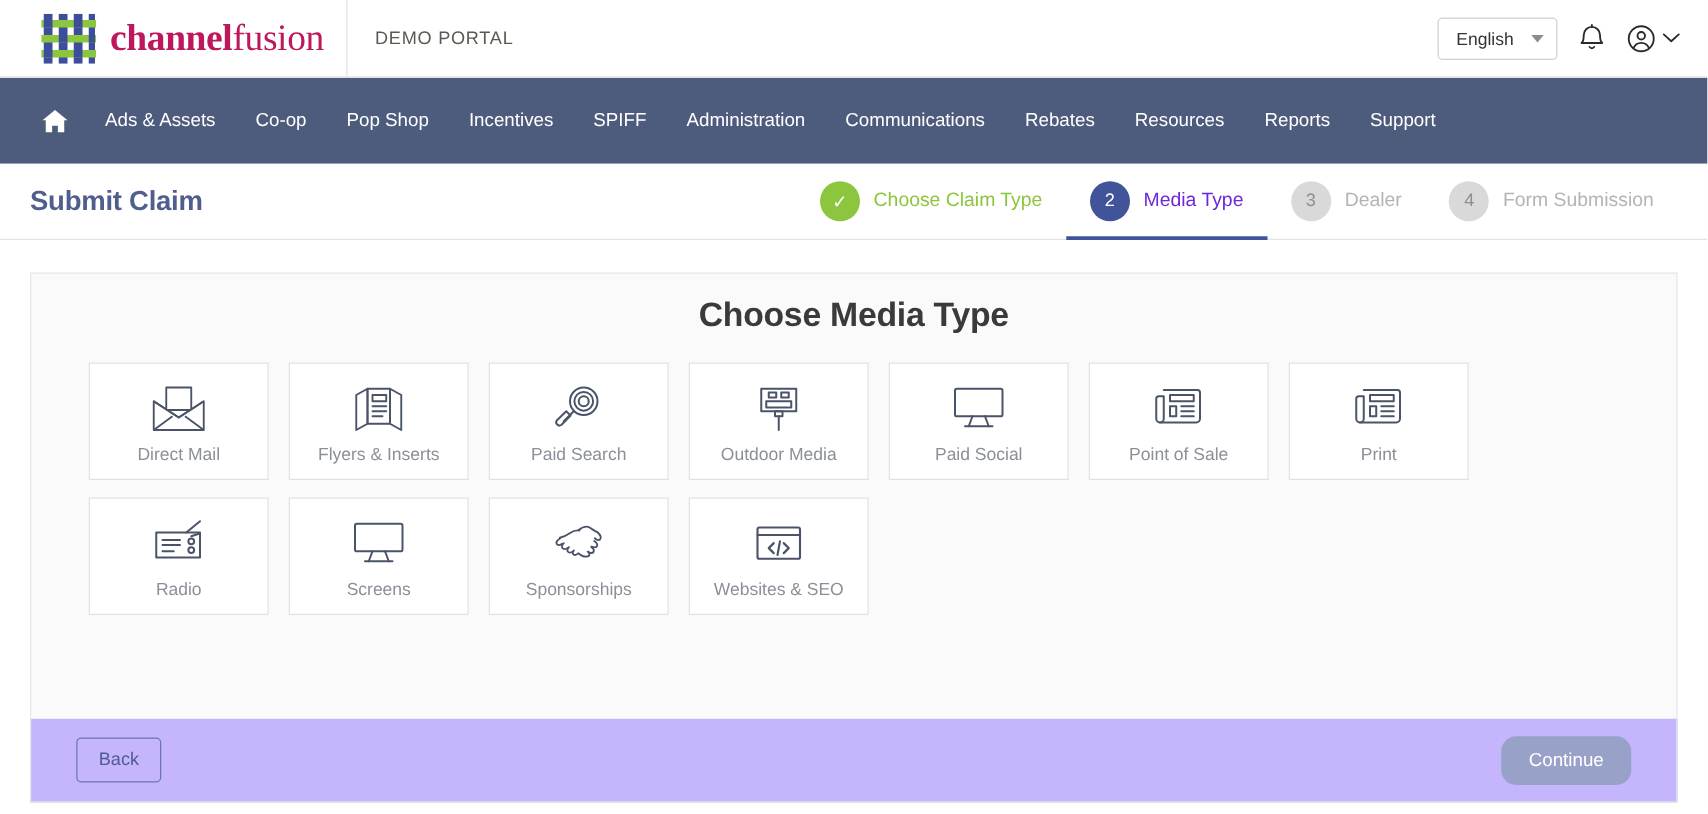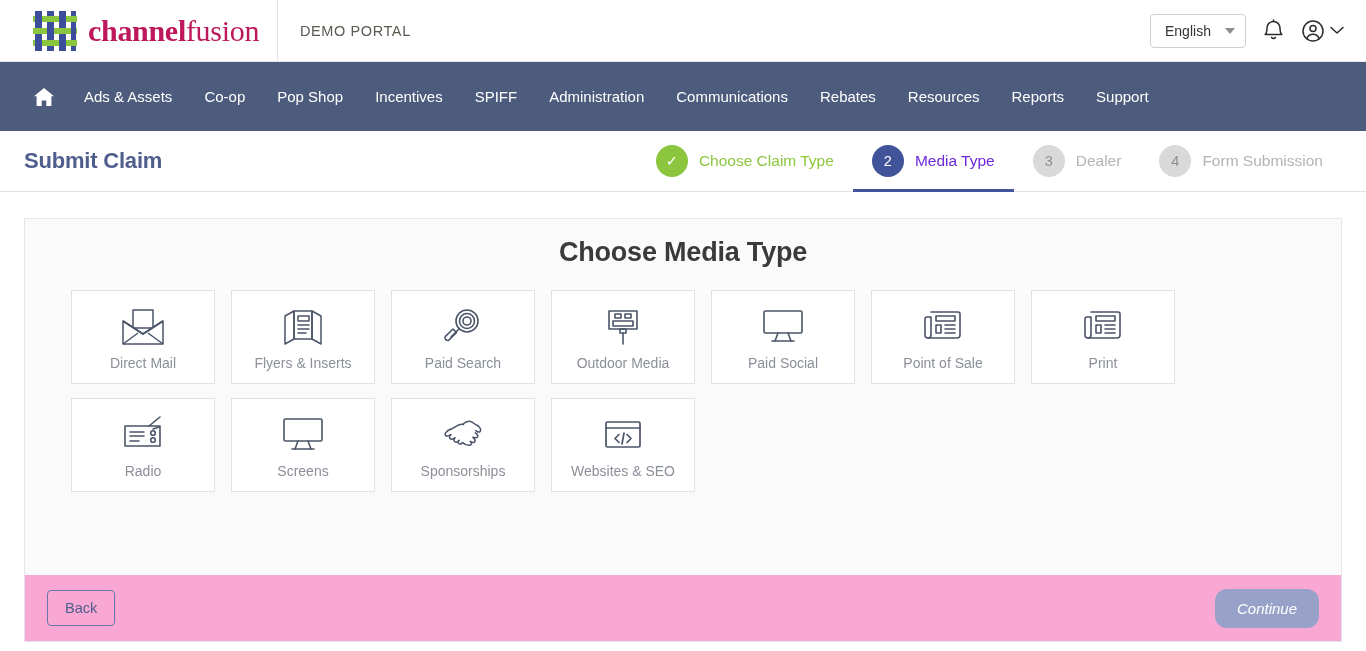--- a/index.html
+++ b/index.html
@@ -197,26 +197,26 @@
   .card .cap {
     margin-top: 6px;
     font-size: 14px;
     color: #8b8f98;
     text-align: center;
     line-height: 17px;
   }
 
   
   .footer {
-    background: #f9a8d4;
+    background: #c4b5fd;
     margin: 0 24px;
     height: 67px;
     display: flex;
     align-items: center;
-    padding: 0 22px;
+    padding: 0 36px;
     border: 1px solid #e0e3ea;
     border-top: none;
   }
   .btn-back {
     border: 1px solid #6b77a8;
     color: #4f5e8c;
     background: transparent;
     border-radius: 4px;
     height: 36px;
     padding: 0 17px;
@@ -226,21 +226,20 @@
   .btn-continue {
     margin-left: auto;
     background: #98a2c9;
     color: #ffffff;
     border: none;
     border-radius: 12px;
     height: 39px;
     padding: 0 22px;
     font-size: 15px;
     font-family: "Liberation Sans", sans-serif;
-    font-style: italic;
   }
 </style>
 </head>
 <body>
 
 <div class="topbar">
   <div class="brand">
     <svg class="logo-mark" viewBox="0 0 44 40">
       <rect x="0" y="0" width="44" height="40" fill="#ffffff"></rect>
       <g fill="#3c4d9b">

